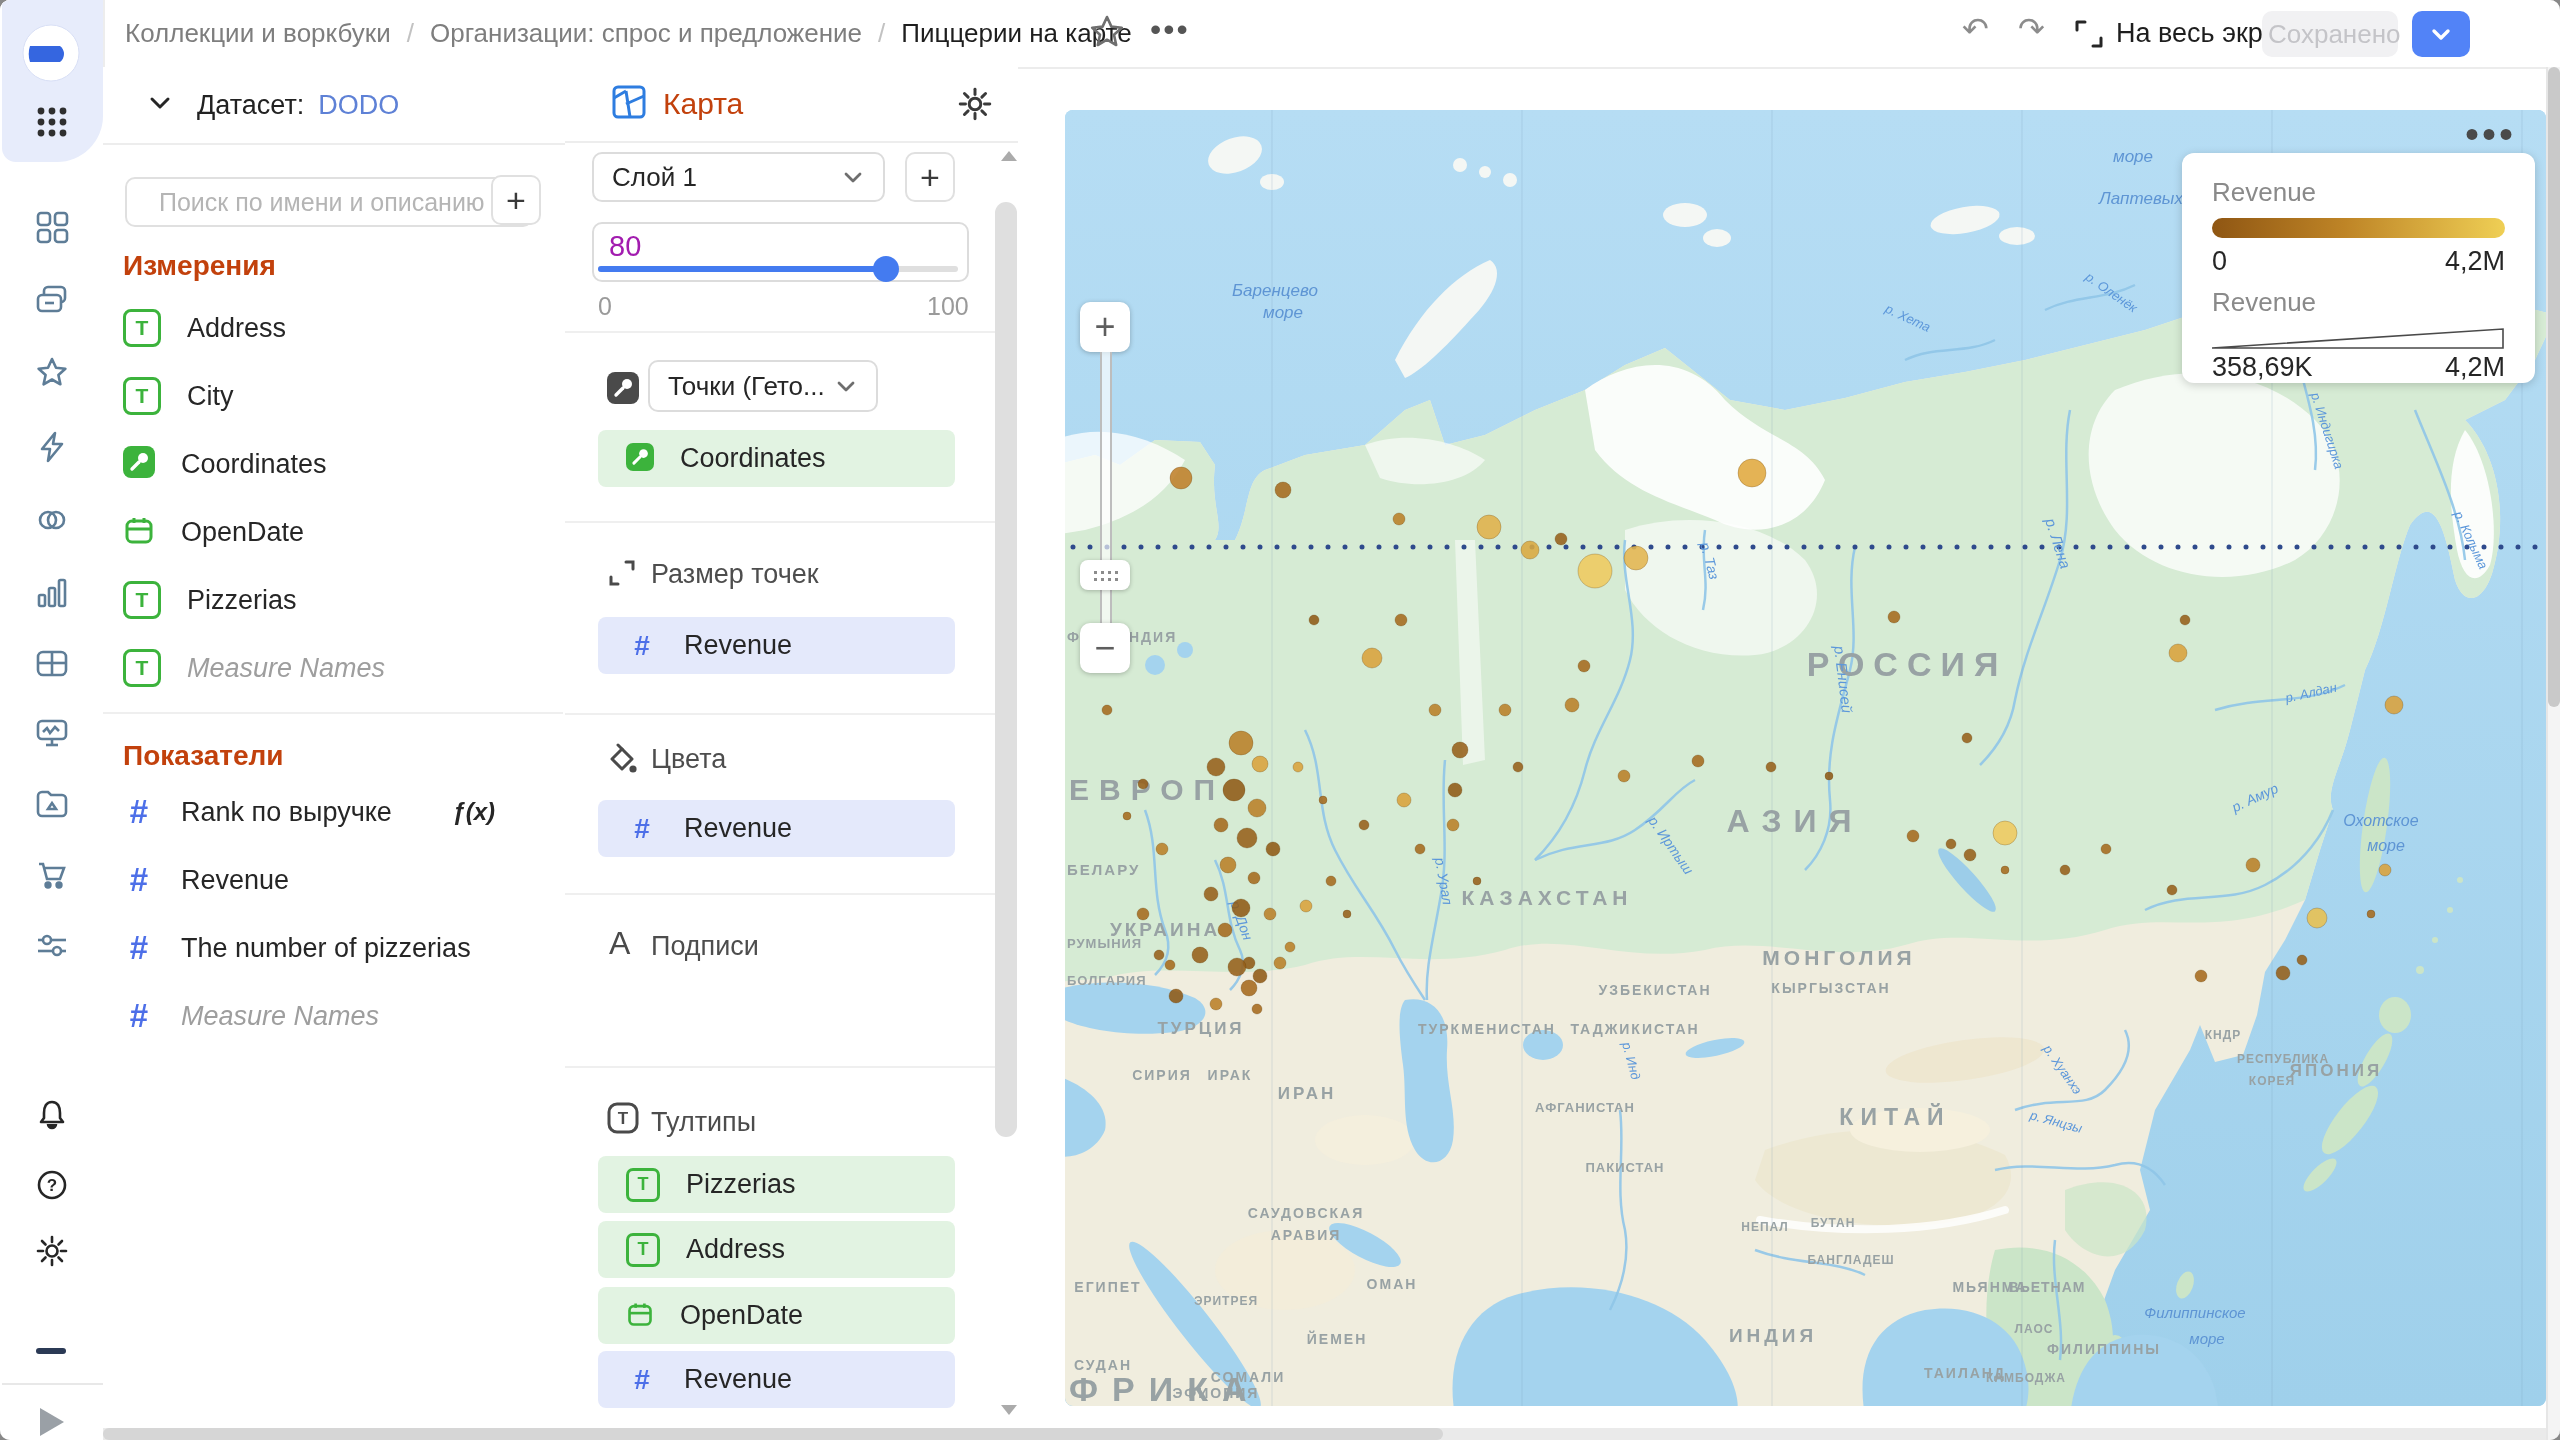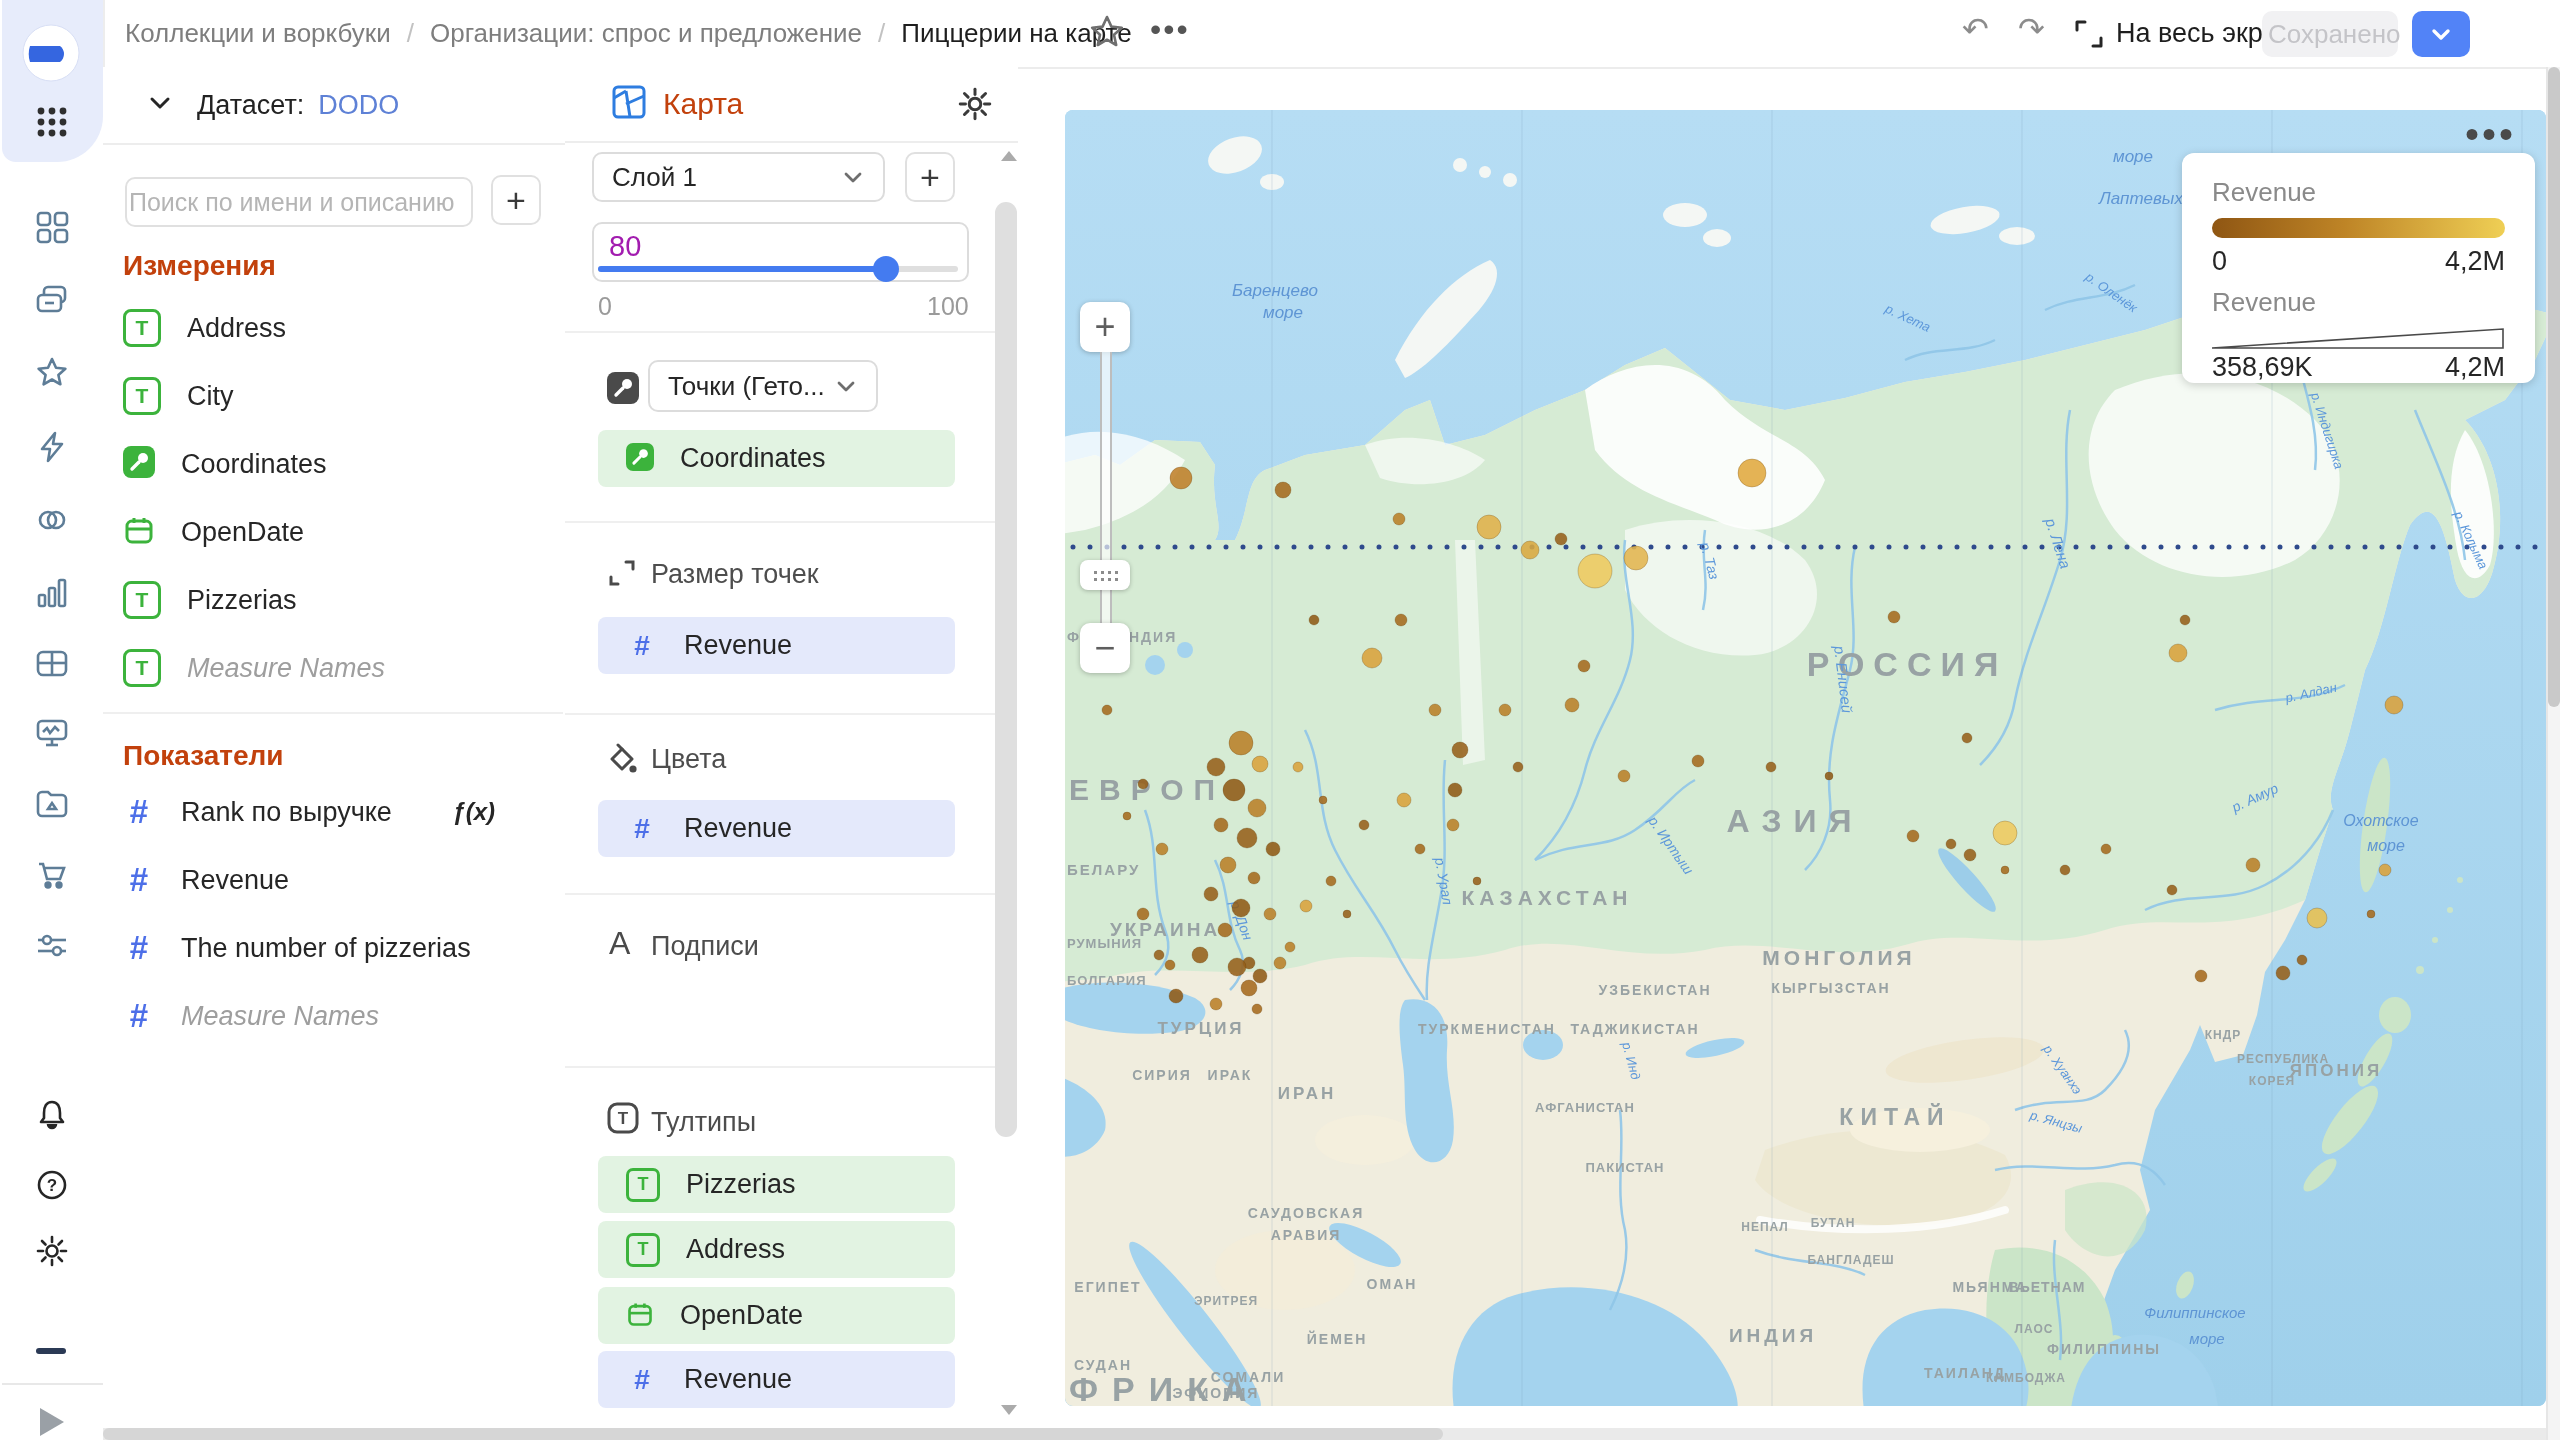--- a/index.html
+++ b/index.html
@@ -1,17 +1,17 @@
 <!DOCTYPE html>
 <html><head>
 <meta charset="utf-8">
 <style>
   html,body{margin:0;padding:0;background:#888;}
   #app{position:relative;width:2560px;height:1440px;background:#fff;font-family:"Liberation Sans",sans-serif;
-       border-radius:0;overflow:hidden;box-shadow:inset 0 0 0 2px #ABABAB;}
+       border-radius:10px;overflow:hidden;box-shadow:inset 0 0 0 2px #ABABAB;}
   .abs{position:absolute;}
   
   #topbar{left:0;top:0;width:2560px;height:67px;background:#fff;border-bottom:2px solid #ECECEC;}
   .crumb{font-size:26px;color:#7E7E7E;}
   .crumb.current{color:#1E1E1E;}
   .crumb-sep{font-size:26px;color:#C2C2C2;margin:0 16px;}
   .tb-ico{color:#8C8C8C;font-size:32px;}
   #saved-btn{background:#F1F1F3;color:#C4C4C8;font-size:26px;border:none;border-radius:10px;
              width:136px;height:46px;}
   #save-dd{background:#5283F7;border:none;border-radius:10px;width:58px;height:46px;display:flex;align-items:center;justify-content:center;}
@@ -22,21 +22,21 @@
   .rail-ico svg{display:block;}
   #rail-divider{left:2px;top:1383px;width:101px;height:2px;background:#E8E8E8;}
   #collapse-dash{left:36px;top:1348px;width:30px;height:6px;background:#2B3A55;border-radius:3px;}
   #expand-play{left:40px;top:1408px;width:0;height:0;border-left:24px solid #9AA0A6;border-top:14px solid transparent;border-bottom:14px solid transparent;}
   
   #ds-panel{left:103px;top:67px;width:462px;height:1373px;background:#fff;border-right:2px solid #EDEDED;}
   #ds-head{left:0;top:0;width:462px;height:76px;border-bottom:2px solid #EDEDED;display:flex;align-items:center;}
   .h-label{font-size:27px;color:#222;}
   .ds-name{font-size:27px;color:#5E81D6;margin-left:14px;}
   #ds-search{left:22px;top:110px;width:340px;height:46px;border:2px solid #E0E0E0;border-radius:10px;
-             font-size:25px;color:#333;padding:0 2px;outline:none;font-family:"Liberation Sans",sans-serif;}
+             font-size:25px;color:#333;padding:0 32px;outline:none;font-family:"Liberation Sans",sans-serif;}
   #ds-search::placeholder{color:#B5B5B5;}
   .plus-btn{width:50px;height:50px;border:2px solid #E0E0E0;border-radius:10px;background:#fff;
             font-size:34px;color:#3A3A3A;display:flex;align-items:center;justify-content:center;font-weight:300;}
   .sec-title{font-size:28px;font-weight:bold;color:#c2410c;}
   .field-row{left:0;width:462px;height:56px;display:flex;align-items:center;padding-left:20px;box-sizing:border-box;}
   .fl{font-size:27px;color:#262626;margin-left:26px;}
   .fl.sys{color:#9E9E9E;font-style:italic;}
   .fi-box{width:32px;height:32px;border:3px solid #3CB33C;border-radius:8px;color:#3CB33C;
           font-size:21px;font-weight:bold;display:flex;align-items:center;justify-content:center;flex:0 0 auto;}
   .fi-hash{width:32px;text-align:center;color:#4D6FE8;font-size:33px;font-weight:bold;flex:0 0 auto;}

